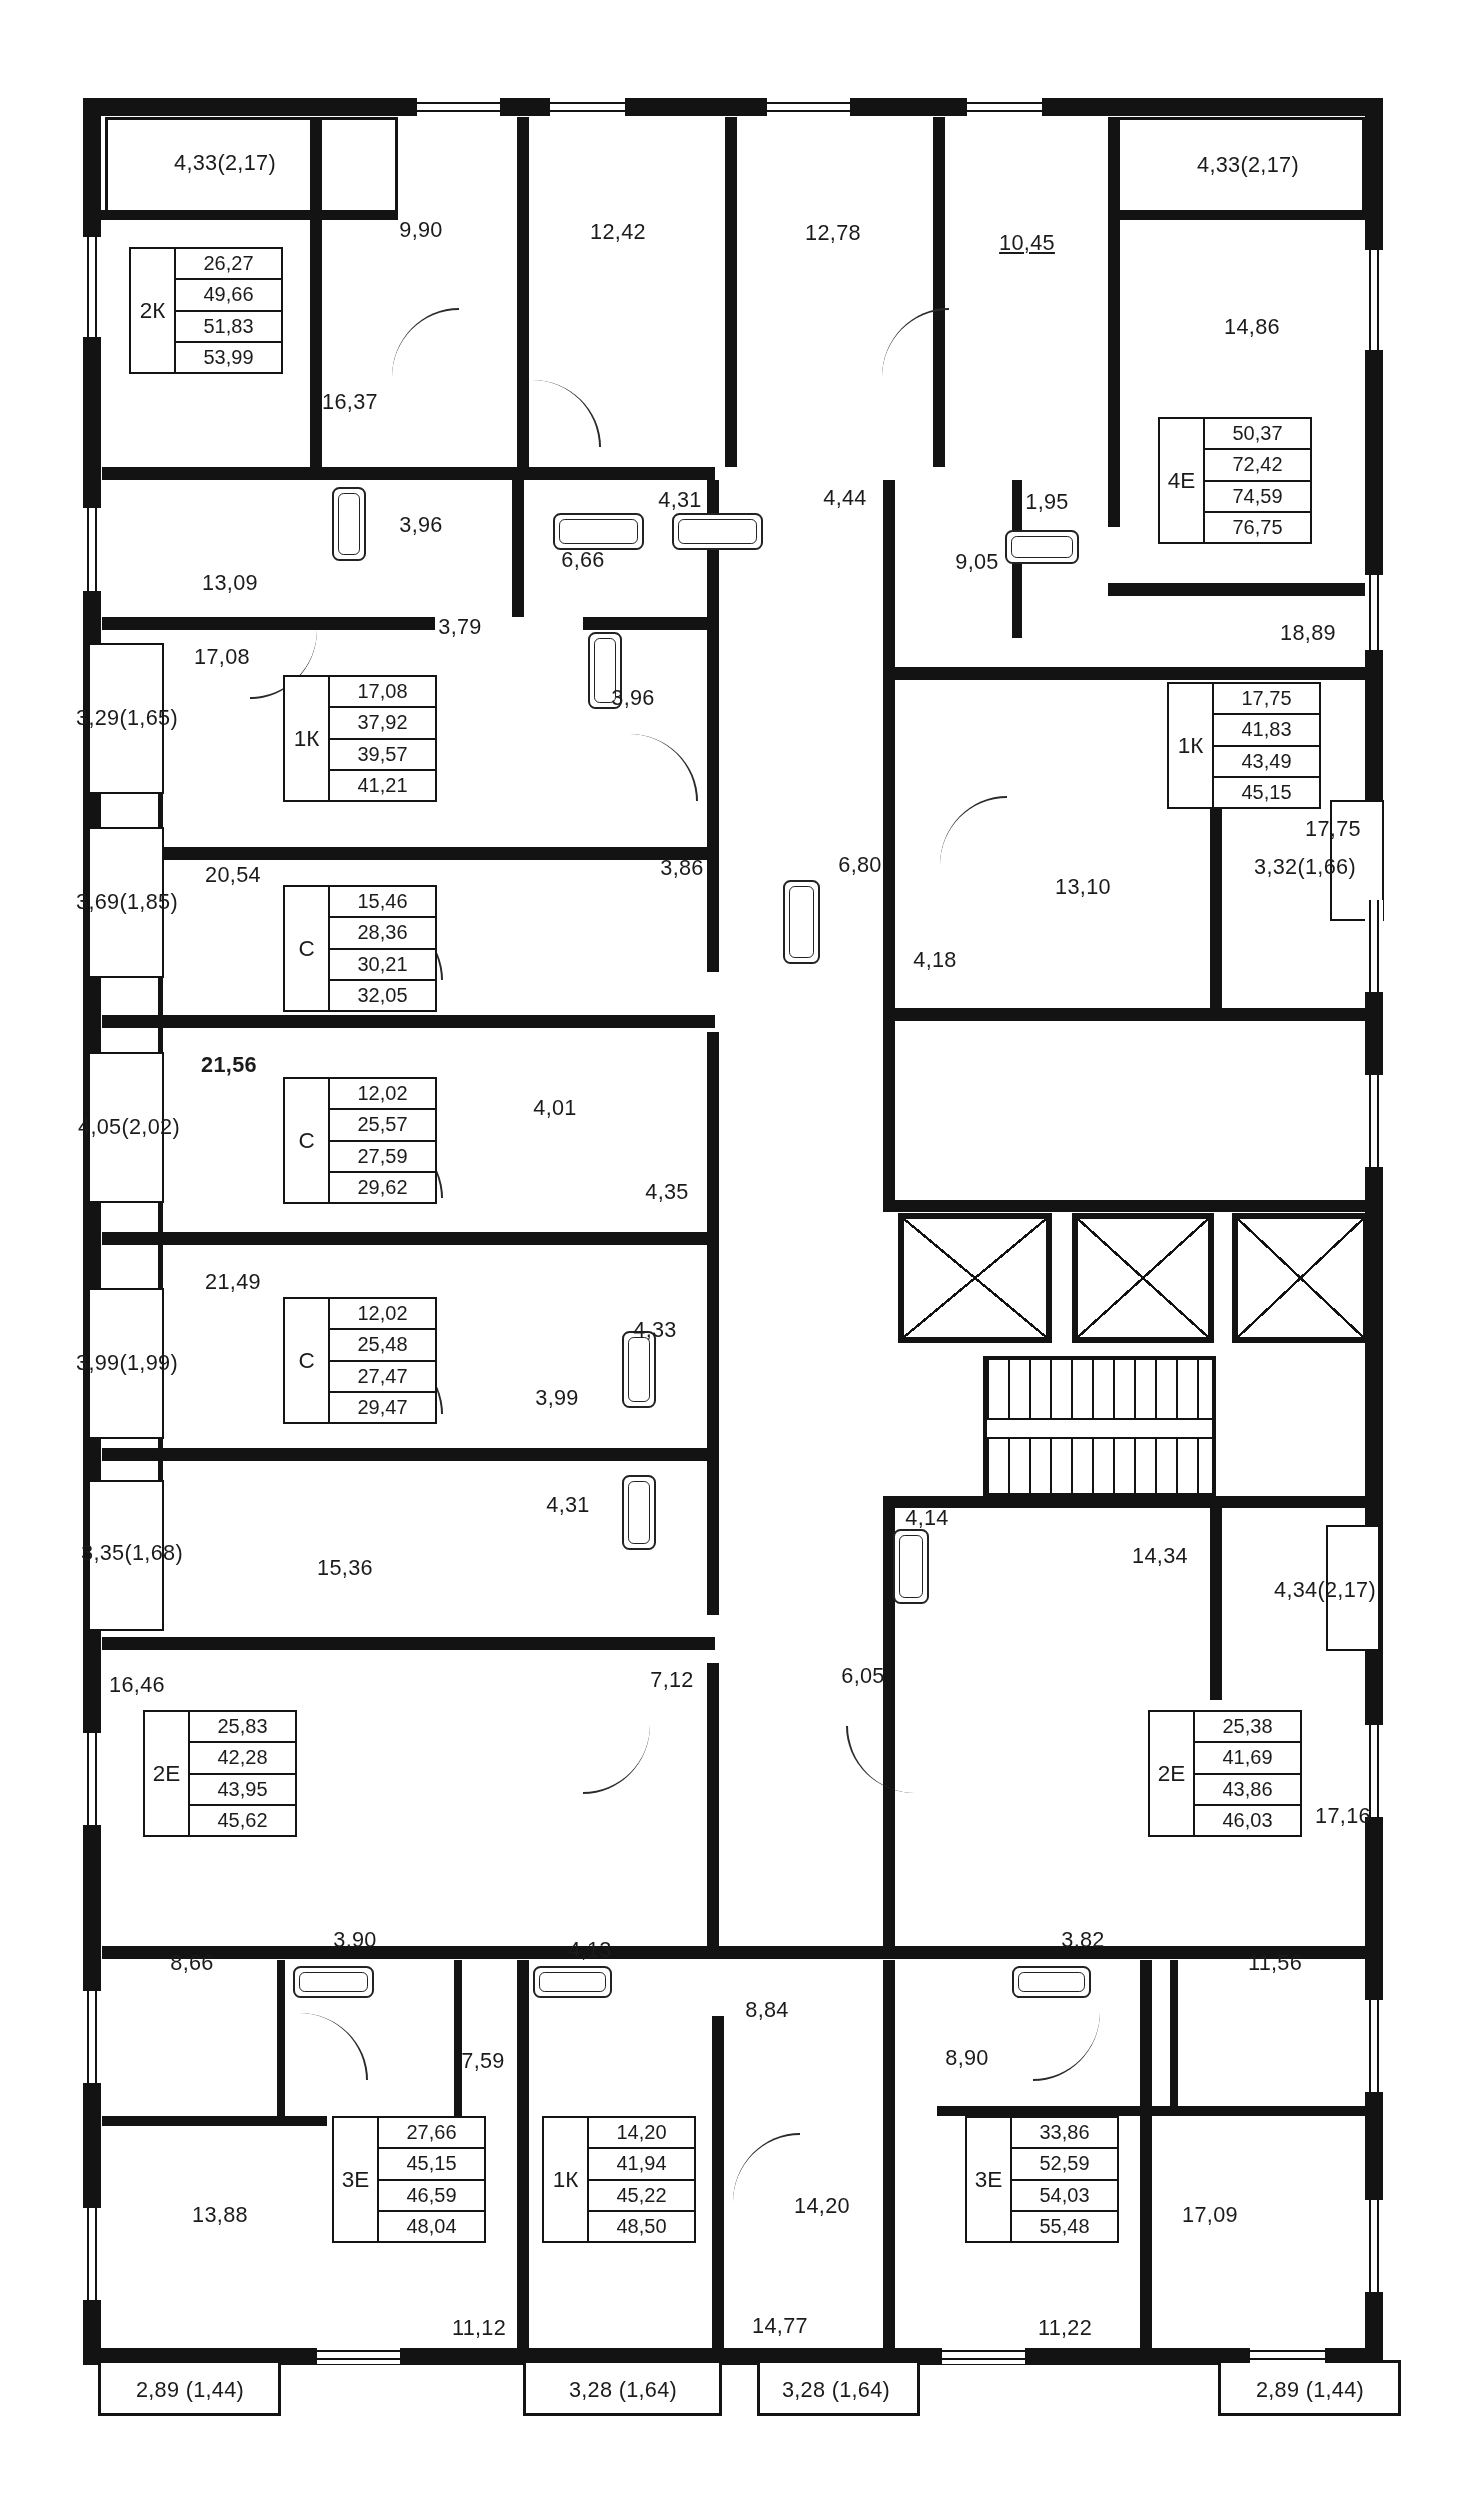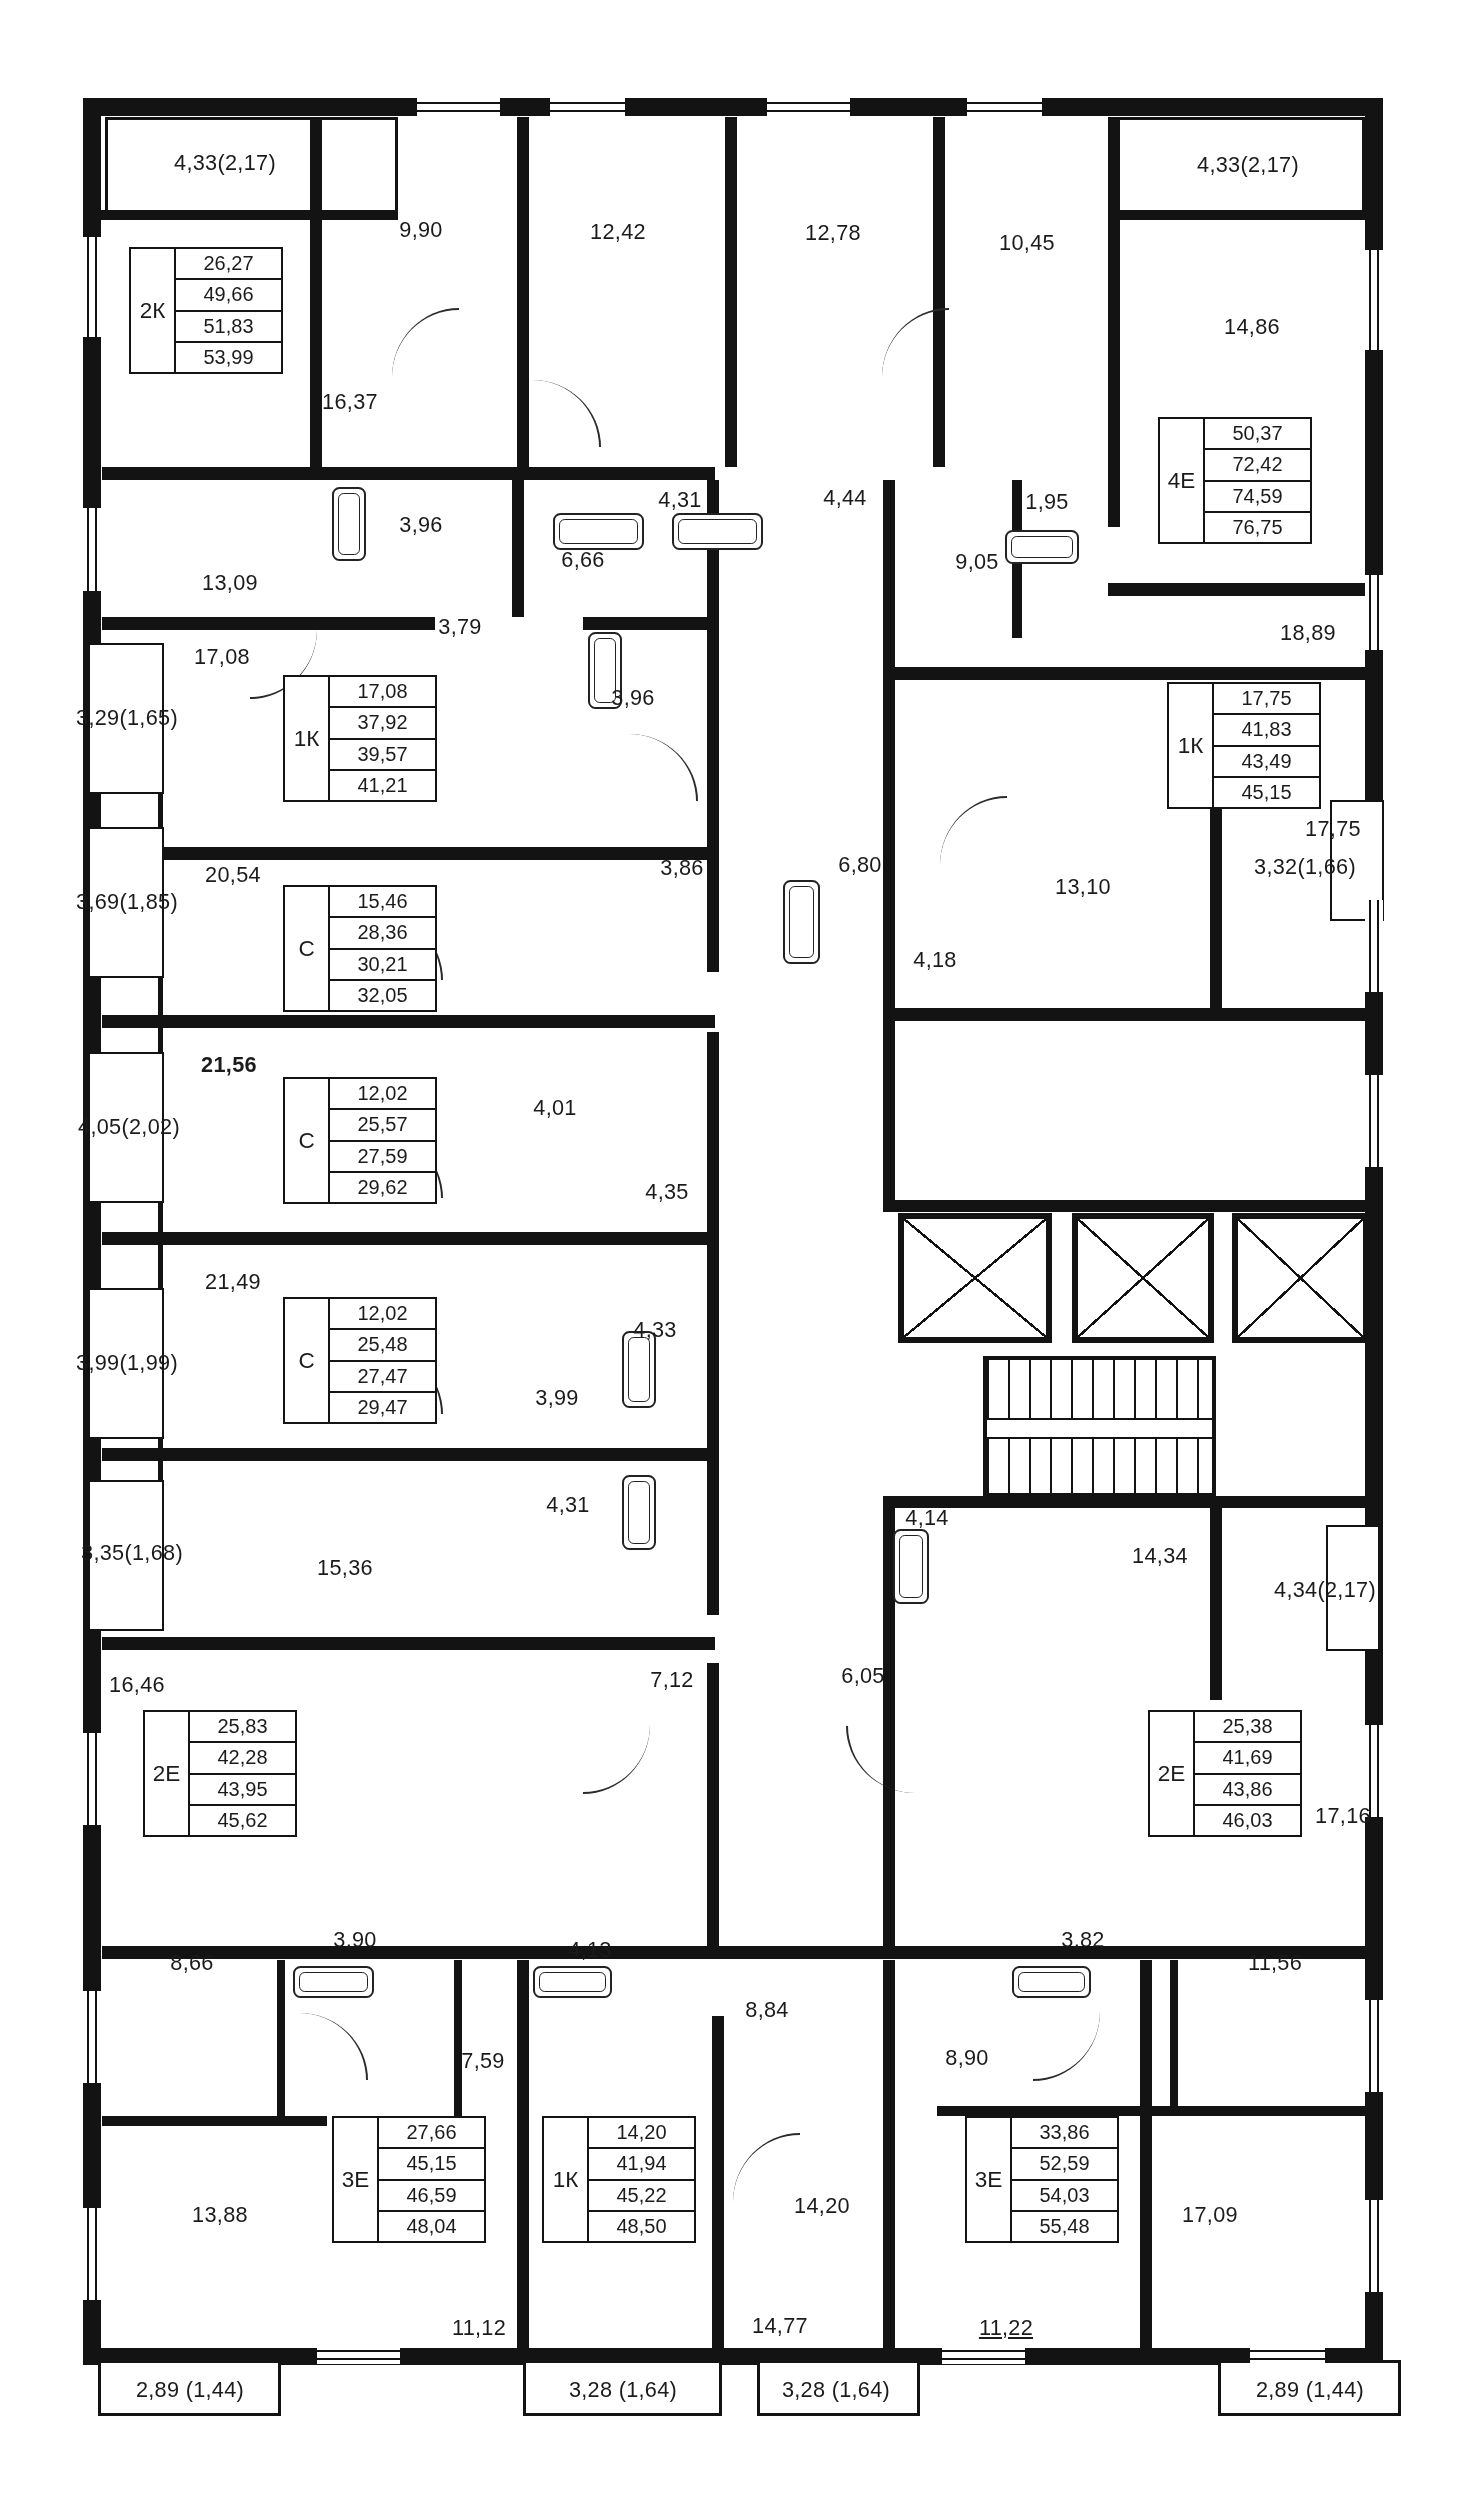--- a/index.html
+++ b/index.html
@@ -158,21 +158,21 @@
   <div class="winh" style="left:967px;top:98px;width:75px"></div>
   <div class="winh" style="left:317px;top:2346px;width:83px"></div>
   <div class="winh" style="left:942px;top:2346px;width:83px"></div>
   <div class="winh" style="left:1250px;top:2346px;width:75px"></div>
 
   <div>
       <div class="rlabel" style="left: 225px; top: 163px;">4,33(2,17)</div>
       <div class="rlabel" style="left: 421px; top: 230px;">9,90</div>
       <div class="rlabel" style="left: 618px; top: 232px;">12,42</div>
       <div class="rlabel" style="left: 833px; top: 233px;">12,78</div>
-      <div class="rlabel" style="left: 1027px; top: 243px;">10,45</div>
+      <div class="rlabel" style="left: 1027px; top: 243px; text-decoration: underline;">10,45</div>
       <div class="rlabel" style="left: 1248px; top: 165px;">4,33(2,17)</div>
       <div class="rlabel" style="left: 1252px; top: 327px;">14,86</div>
       <div class="rlabel" style="left: 350px; top: 402px;">16,37</div>
       <div class="rlabel" style="left: 421px; top: 525px;">3,96</div>
       <div class="rlabel" style="left: 230px; top: 583px;">13,09</div>
       <div class="rlabel" style="left: 583px; top: 560px;">6,66</div>
       <div class="rlabel" style="left: 680px; top: 500px;">4,31</div>
       <div class="rlabel" style="left: 845px; top: 498px;">4,44</div>
       <div class="rlabel" style="left: 1047px; top: 502px;">1,95</div>
       <div class="rlabel" style="left: 977px; top: 562px;">9,05</div>
@@ -213,21 +213,21 @@
       <div class="rlabel" style="left: 767px; top: 2010px;">8,84</div>
       <div class="rlabel" style="left: 1083px; top: 1940px;">3,82</div>
       <div class="rlabel" style="left: 1275px; top: 1963px;">11,56</div>
       <div class="rlabel" style="left: 483px; top: 2061px;">7,59</div>
       <div class="rlabel" style="left: 967px; top: 2058px;">8,90</div>
       <div class="rlabel" style="left: 220px; top: 2215px;">13,88</div>
       <div class="rlabel" style="left: 822px; top: 2206px;">14,20</div>
       <div class="rlabel" style="left: 1210px; top: 2215px;">17,09</div>
       <div class="rlabel" style="left: 479px; top: 2328px; text-align: right;">11,12</div>
       <div class="rlabel" style="left: 780px; top: 2326px;">14,77</div>
-      <div class="rlabel" style="left: 1006px; top: 2328px; text-decoration: underline;">11,22</div>
+      <div class="rlabel" style="left: 1065px; top: 2328px;">11,22</div>
       <div class="rlabel" style="left: 190px; top: 2390px;">2,89 (1,44)</div>
       <div class="rlabel" style="left: 623px; top: 2390px;">3,28 (1,64)</div>
       <div class="rlabel" style="left: 836px; top: 2390px;">3,28 (1,64)</div>
       <div class="rlabel" style="left: 1310px; top: 2390px;">2,89 (1,44)</div>
     </div>
   <div>
       <div class="apt-table" style="left: 129px; top: 247px; width: 154px; height: 127px;">
         <div class="apt-type">2К</div>
         <div class="apt-vals">
           <div>26,27</div>

